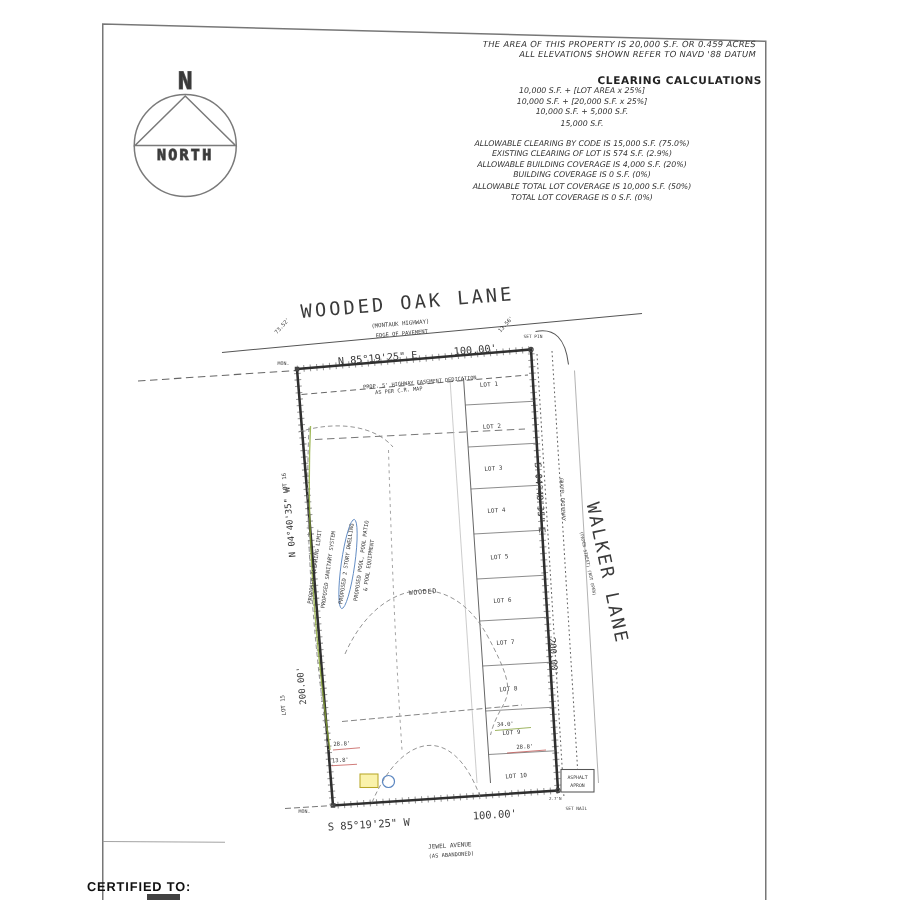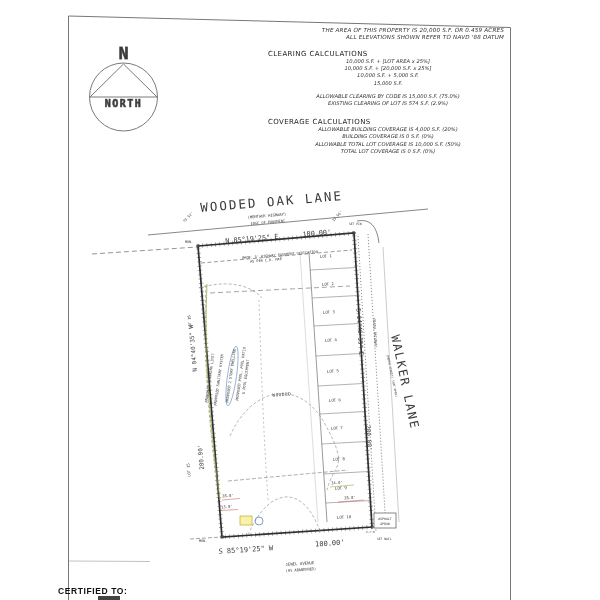--- a/index.html
+++ b/index.html
@@ -2,21 +2,21 @@
 <html><head>
 <meta charset="utf-8">
 <style>
   html,body{margin:0;padding:0;background:#fff;}
   .sheet{position:relative;width:600px;height:600px;background:#ffffff;overflow:hidden;
          font-family:"Liberation Sans",sans-serif;color:#2f2f2f;}
   svg{position:absolute;left:0;top:0;}
   svg text{font-family:"DejaVu Sans Mono",monospace;fill:#3a3a3a;}
   .calcs{position:absolute;left:268px;top:27px;width:240px;font-family:"DejaVu Sans",sans-serif;color:#333;}
   .note{font-size:5.6px;font-style:italic;text-align:right;padding-right:4px;line-height:7px;letter-spacing:.2px;}
-  .calc-title{font-size:7px;font-weight:normal;text-align:left;letter-spacing:.4px;margin-top:9px;color:#222;}
+  .calc-title{font-size:7px;font-weight:bold;text-align:right;letter-spacing:.4px;margin-top:9px;color:#222;}
   .calc-line{font-size:5.2px;font-style:italic;text-align:center;line-height:7.2px;}
   .gap{margin-top:6px;}
   .certified{position:absolute;left:58px;top:586px;font-size:8.5px;font-weight:bold;letter-spacing:.6px;color:#111;}
   .smudge{position:absolute;left:98px;top:596px;width:22px;height:4px;background:#222;opacity:.85;}
 </style>
 </head>
 <body>
 
 <div class="sheet">
 
@@ -170,21 +170,20 @@
   <div class="note">ALL ELEVATIONS SHOWN REFER TO NAVD '88 DATUM</div>
 
   <div class="calc-title">CLEARING CALCULATIONS</div>
   <div class="calc-line">10,000 S.F. + [LOT AREA x 25%]</div>
   <div class="calc-line">10,000 S.F. + [20,000 S.F. x 25%]</div>
   <div class="calc-line">10,000 S.F. + 5,000 S.F.</div>
   <div class="calc-line">15,000 S.F.</div>
   <div class="calc-line gap">ALLOWABLE CLEARING BY CODE IS 15,000 S.F. (75.0%)</div>
   <div class="calc-line">EXISTING CLEARING OF LOT IS 574 S.F. (2.9%)</div>
 
-  <div class="calc-title" style="margin-top:11px;">COVERAGE CALCULATIONS</div>
   <div class="calc-line">ALLOWABLE BUILDING COVERAGE IS 4,000 S.F. (20%)</div>
   <div class="calc-line">BUILDING COVERAGE IS 0 S.F. (0%)</div>
   <div class="calc-line">ALLOWABLE TOTAL LOT COVERAGE IS 10,000 S.F. (50%)</div>
   <div class="calc-line">TOTAL LOT COVERAGE IS 0 S.F. (0%)</div>
 </div>
 
 <div class="certified">CERTIFIED TO:</div>
 <div class="smudge"></div>
 
 </div>

